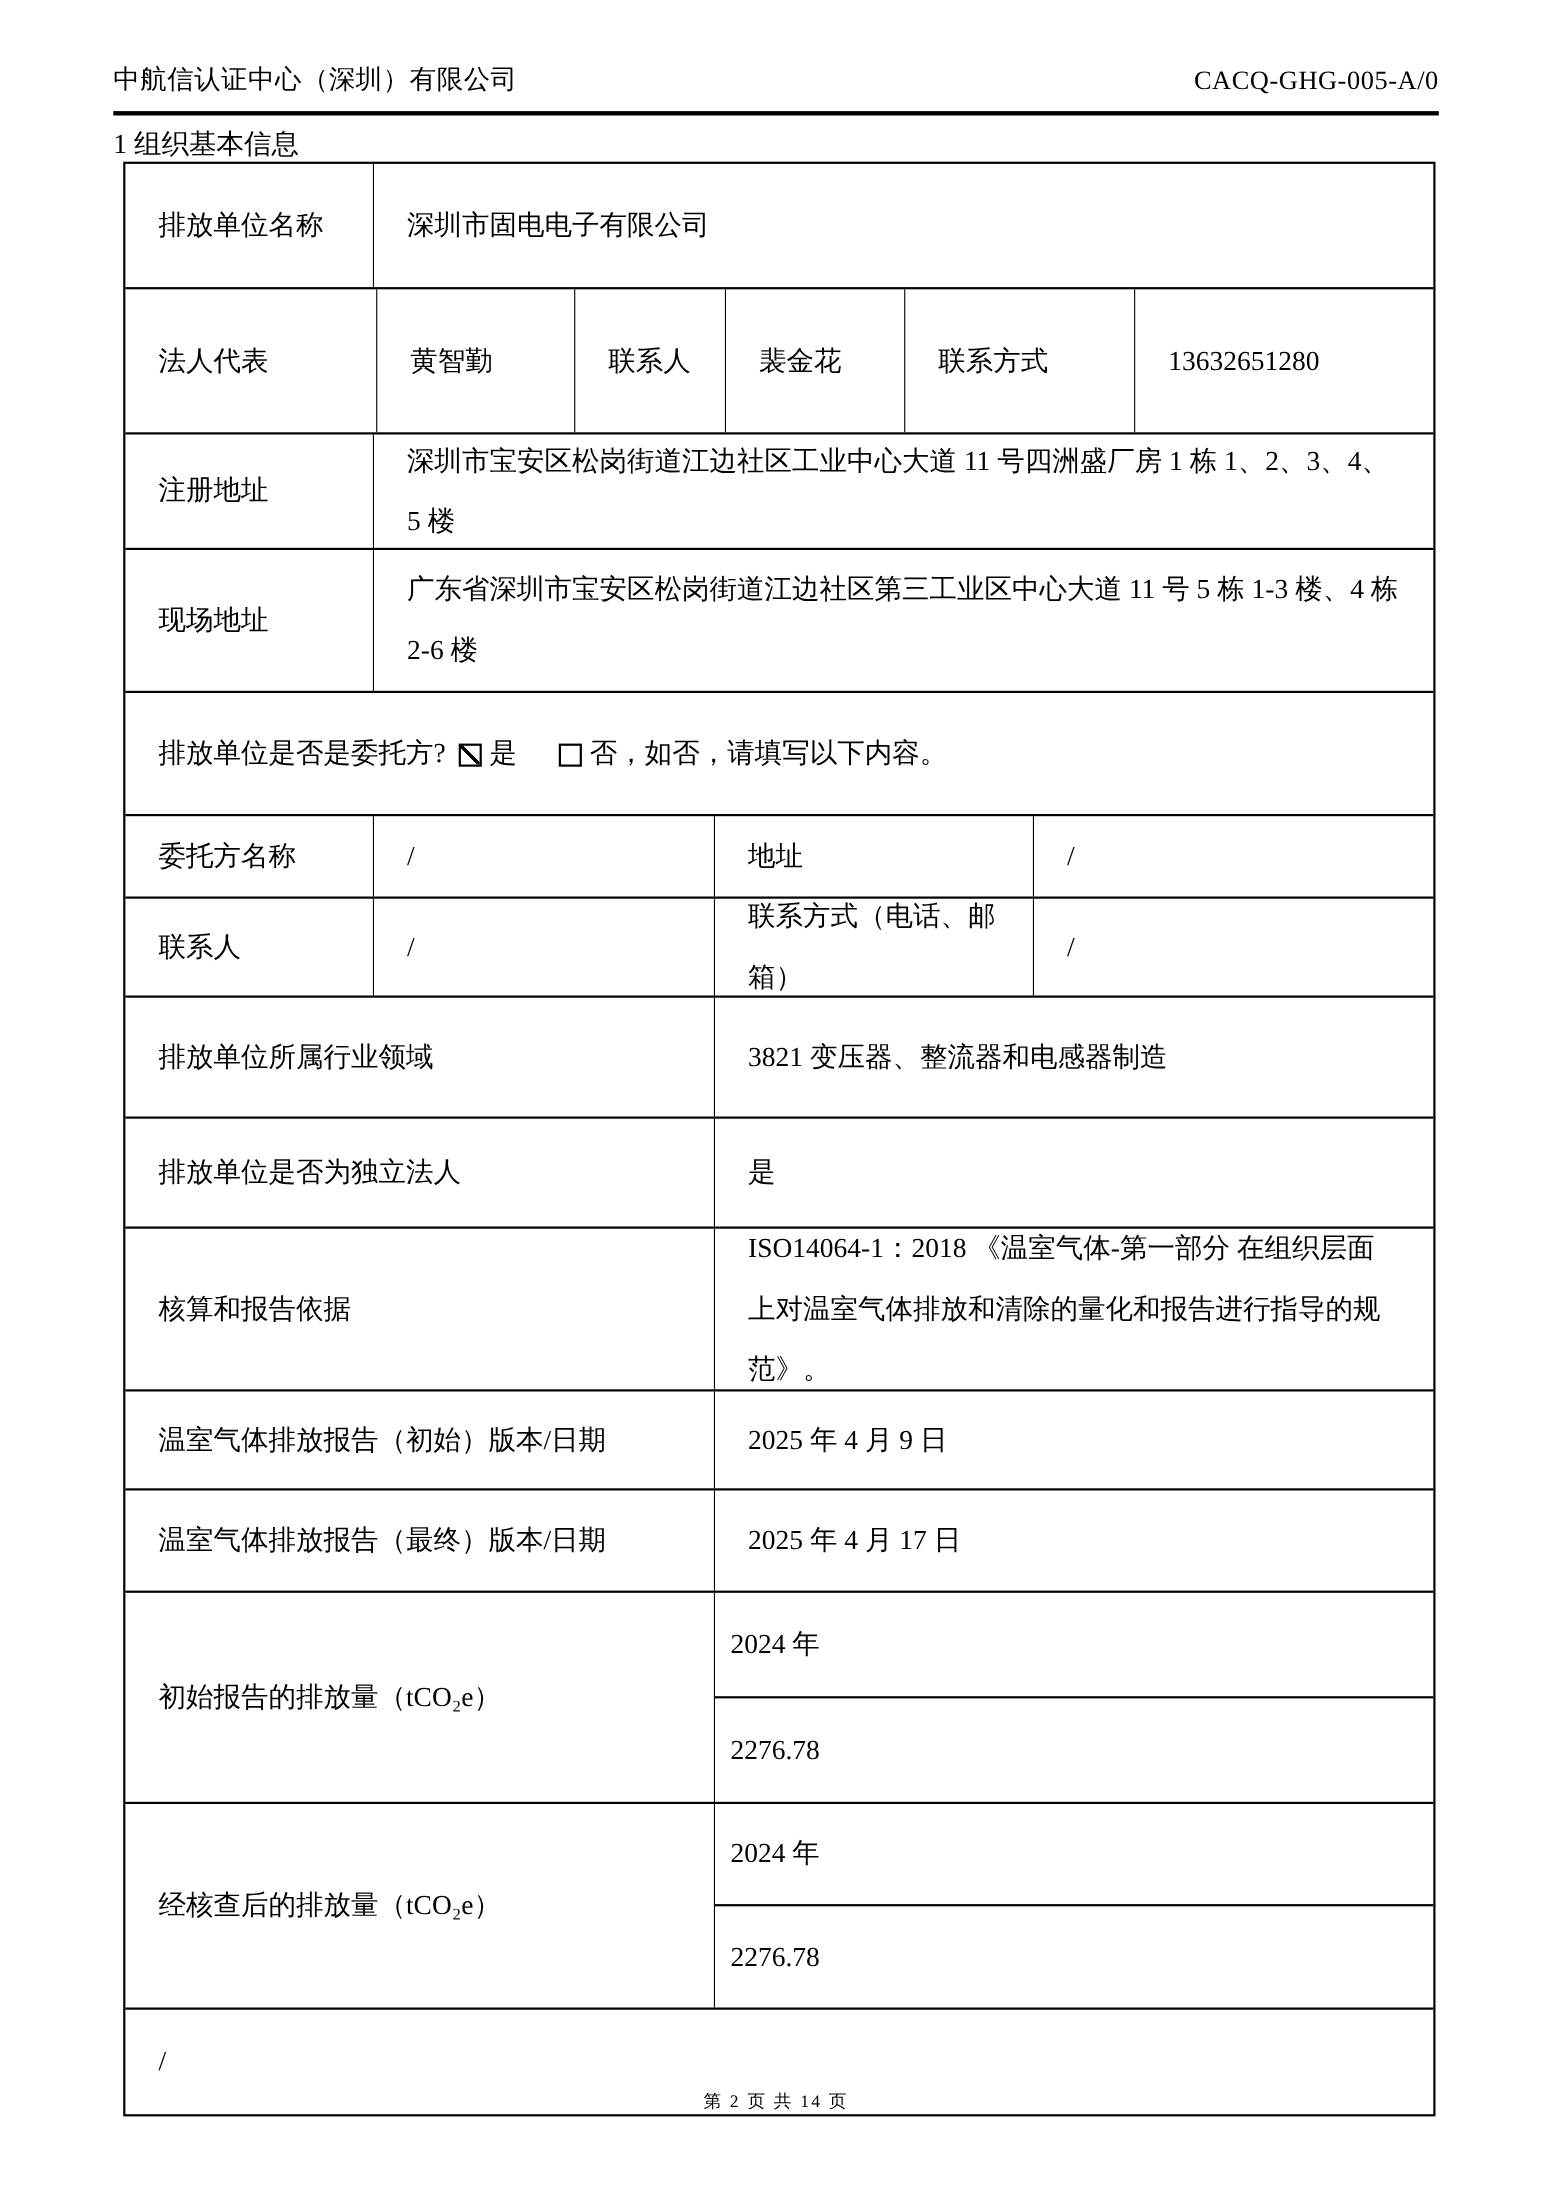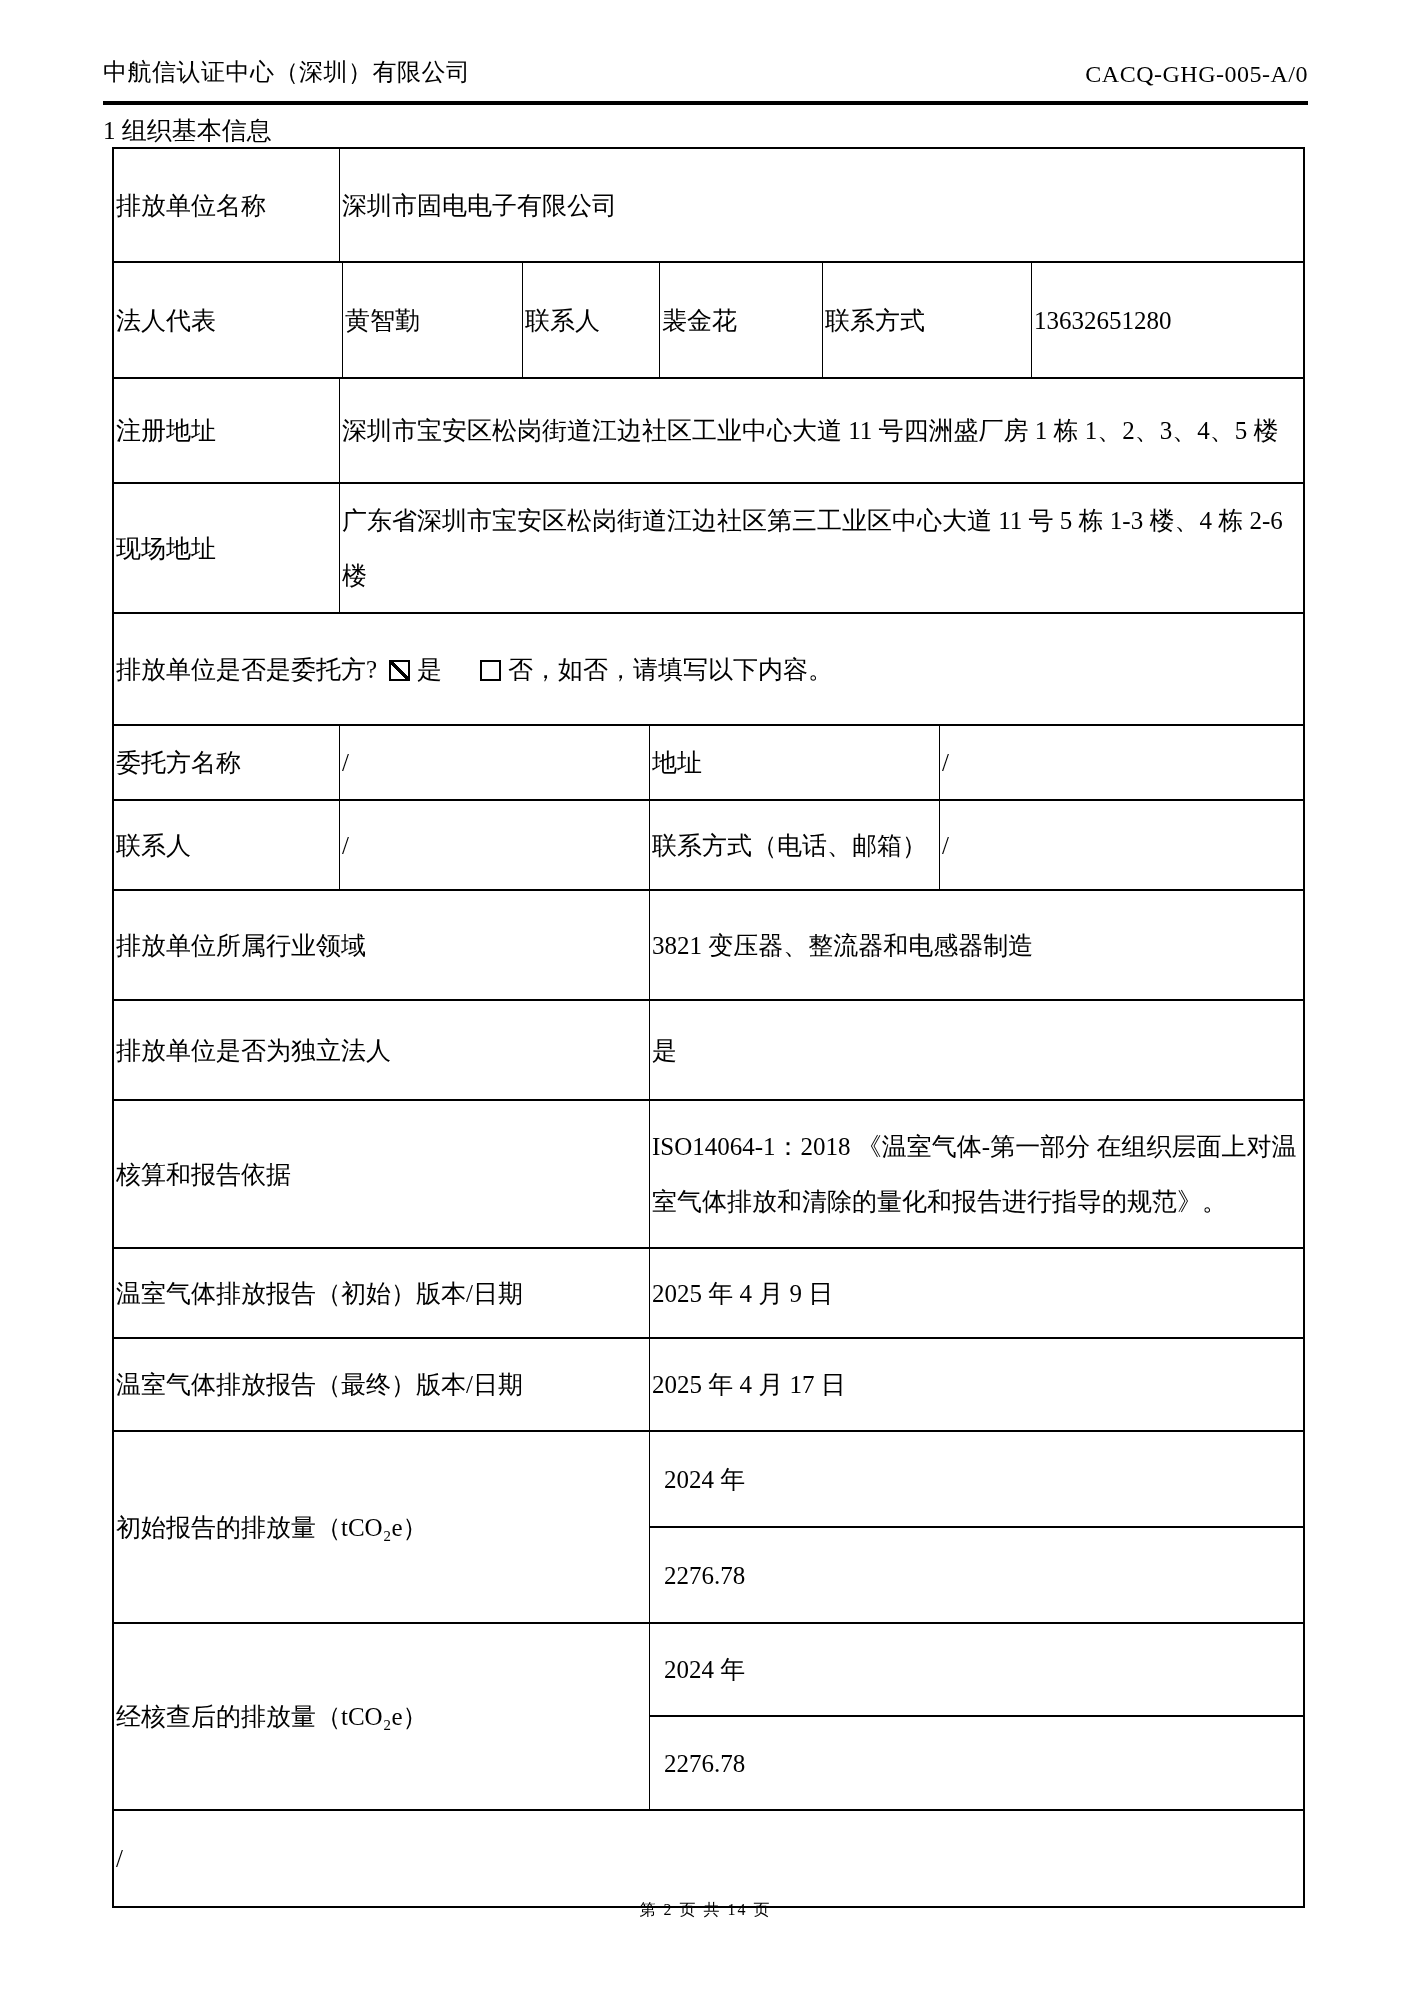--- a/index.html
+++ b/index.html
@@ -33,21 +33,21 @@
     border:2px solid #000; box-sizing:border-box;
     font-size:25px;
   }
   .row {
     display:flex; box-sizing:border-box;
     border-bottom:2px solid #000;
   }
   .row:last-child { border-bottom:none; }
   .cell {
     box-sizing:border-box; border-right:1px solid #000;
-    padding:2px 2px; display:flex; align-items:center;
+    padding:2px 30px; display:flex; align-items:center;
     line-height:2.2; overflow:hidden;
   }
   .cell:last-child { border-right:none; }
   .grow { flex:1; }
 
   .subcol { flex:1; display:flex; flex-direction:column; box-sizing:border-box; }
   .subcell {
     box-sizing:border-box; padding:2px 14px;
     display:flex; align-items:center; line-height:2.2;
   }
@@ -86,21 +86,21 @@
 
   <div class="sec-title">1  组织基本信息</div>
 
   <div class="tbl">
 
     <div class="row" style="height:114px">
       <div class="cell" style="width:226px">排放单位名称</div>
       <div class="cell grow">深圳市固电电子有限公司</div>
     </div>
 
-    <div class="row" style="height:116px">
+    <div class="row" style="height:132px">
       <div class="cell" style="width:229px">法人代表</div>
       <div class="cell" style="width:180px">黄智勤</div>
       <div class="cell" style="width:137px">联系人</div>
       <div class="cell" style="width:163px">裴金花</div>
       <div class="cell" style="width:209px">联系方式</div>
       <div class="cell grow">13632651280</div>
     </div>
 
     <div class="row" style="height:105px">
       <div class="cell" style="width:226px">注册地址</div>

